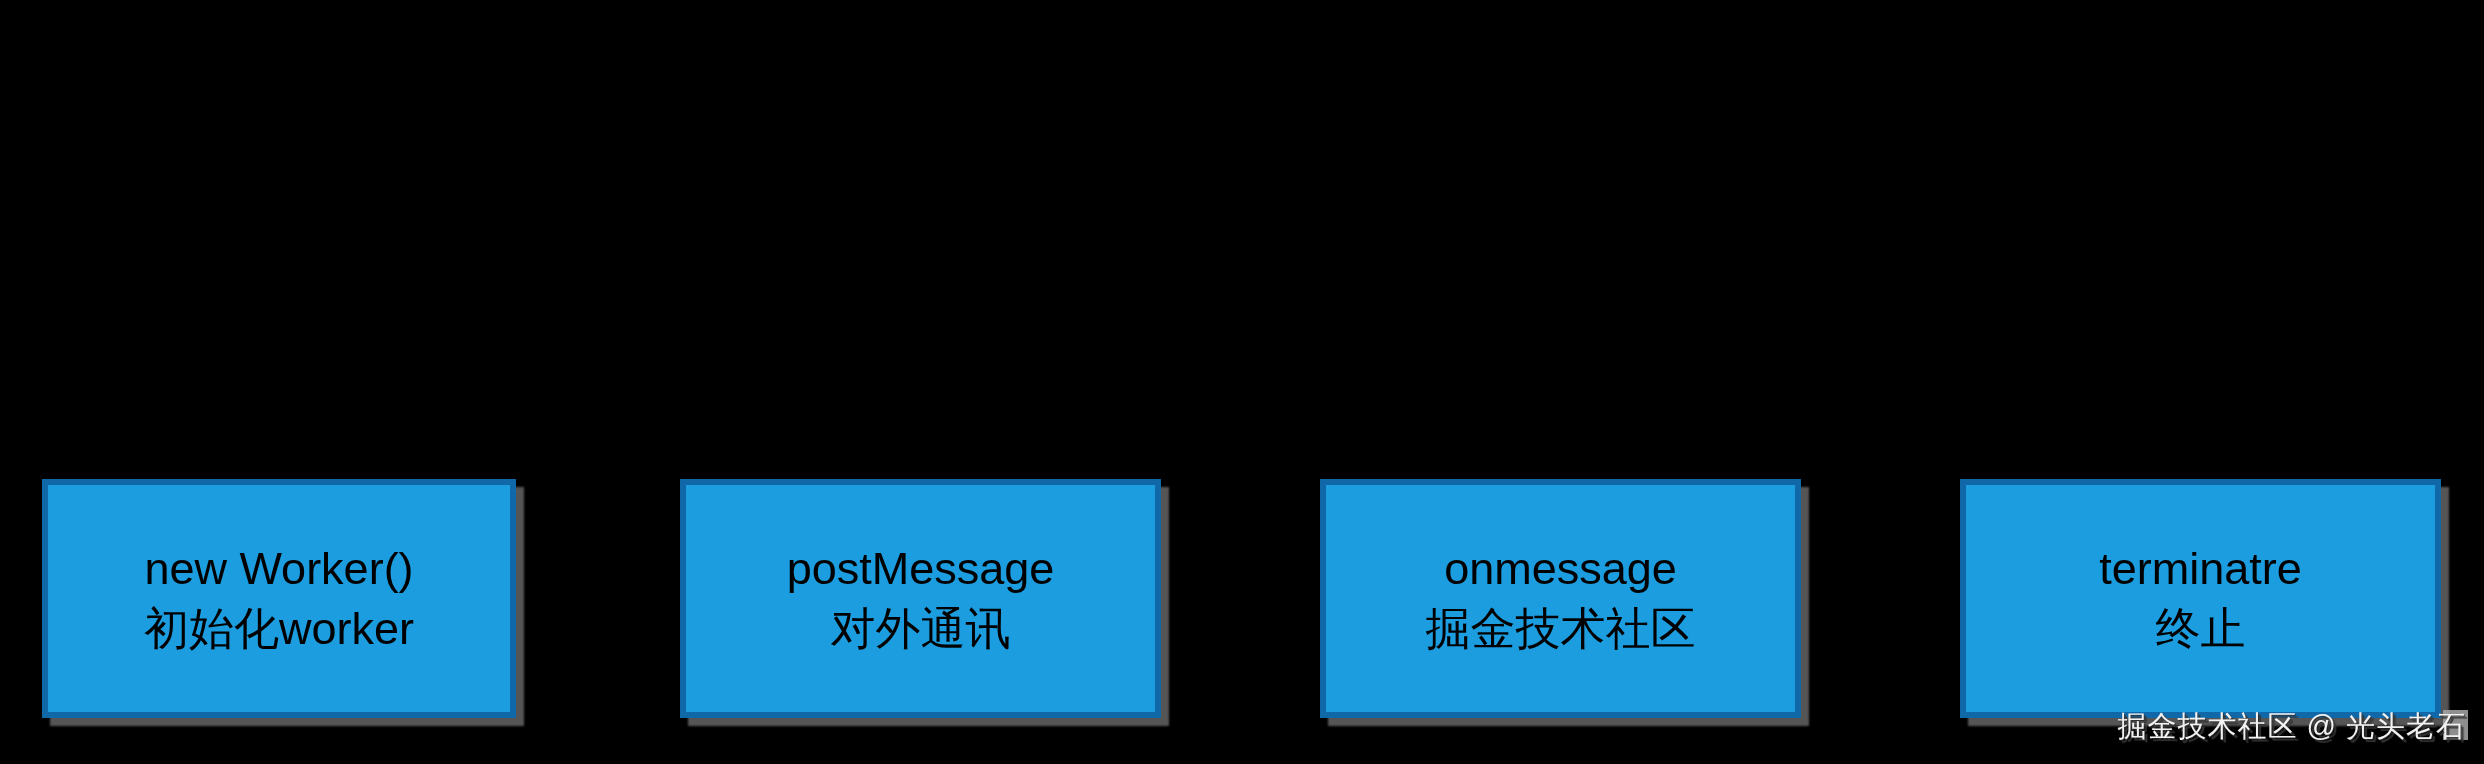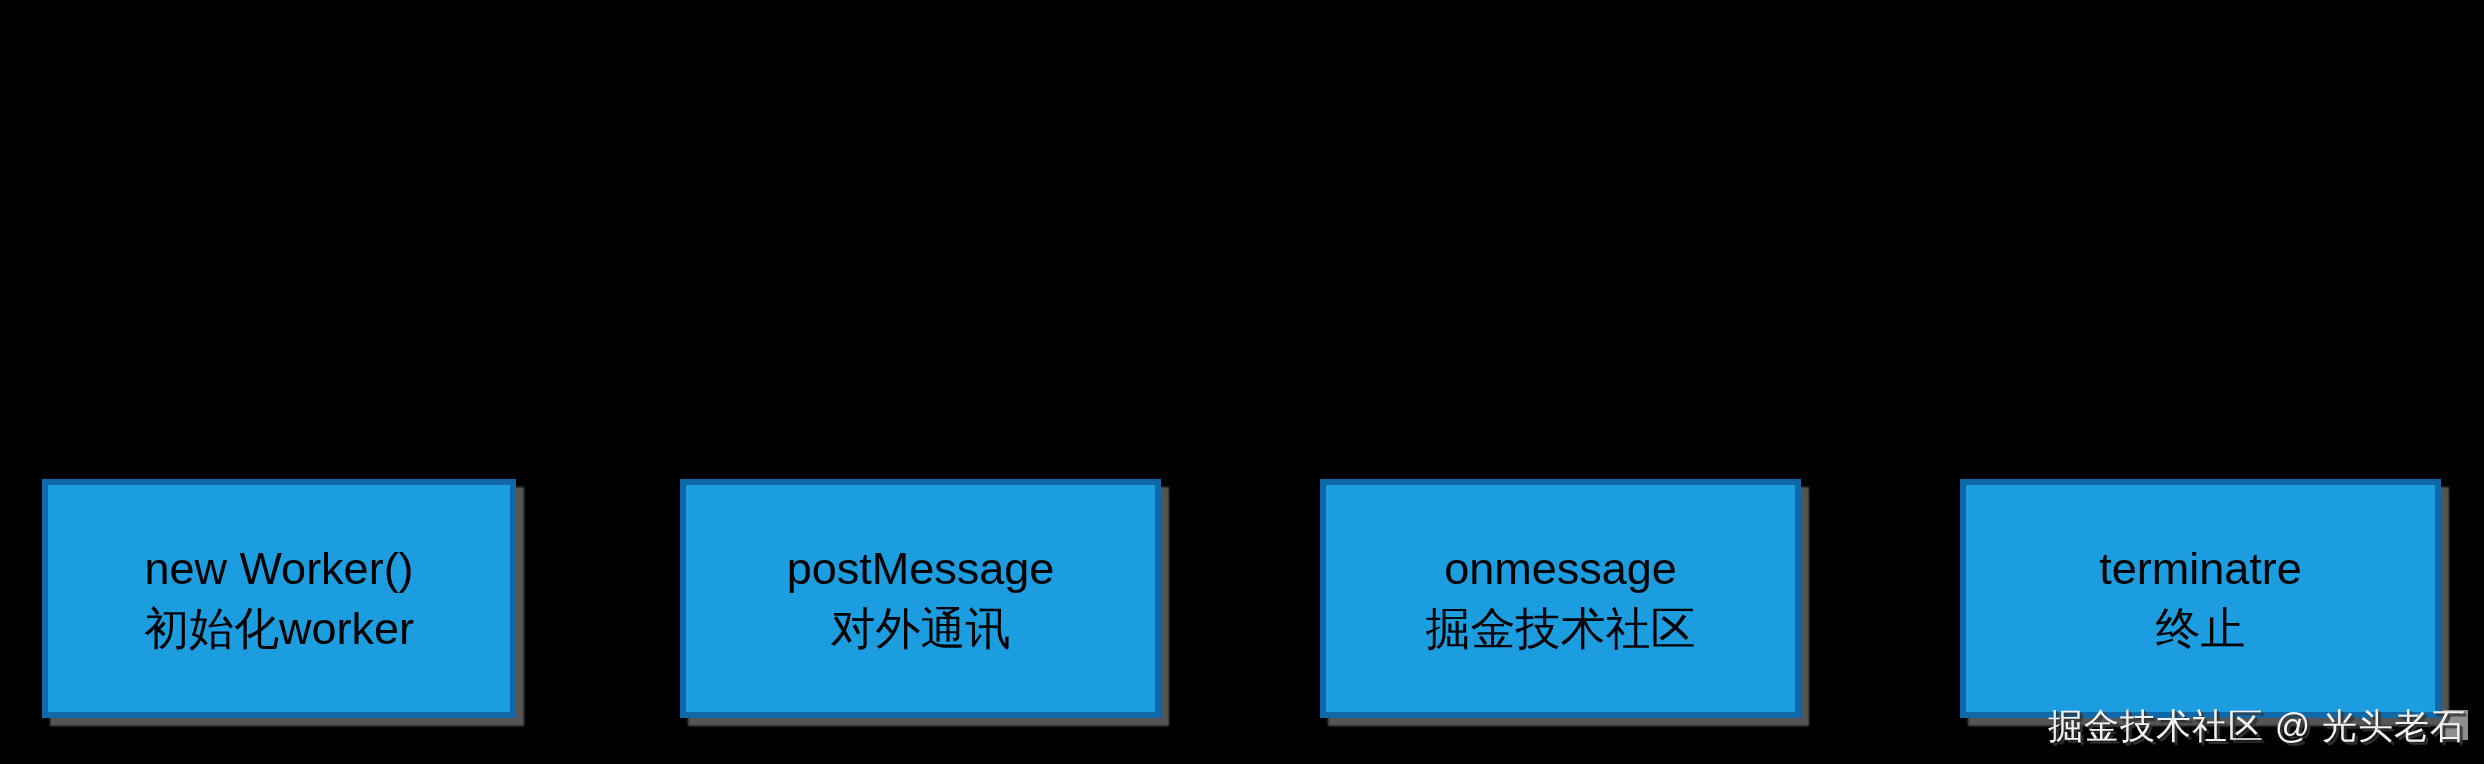--- a/index.html
+++ b/index.html
@@ -49,21 +49,21 @@
     width: 25px;
     height: 30px;
     background: #a8a8a8;
     opacity: 0.85;
   }
   .watermark {
     position: absolute;
     right: 18px;
     top: 709px;
     color: var(--wm-text, #F2F2F2);
-    font-size: 35px;
+    font-size: 29px;
     line-height: 34px;
     white-space: nowrap;
     text-shadow: 3px 3px 1px rgba(55,55,55,0.95), 1px 1px 0 rgba(40,40,40,0.8);
     letter-spacing: 1px;
   }
 </style>
 </head>
 <body>
 
 <div id="canvas">

